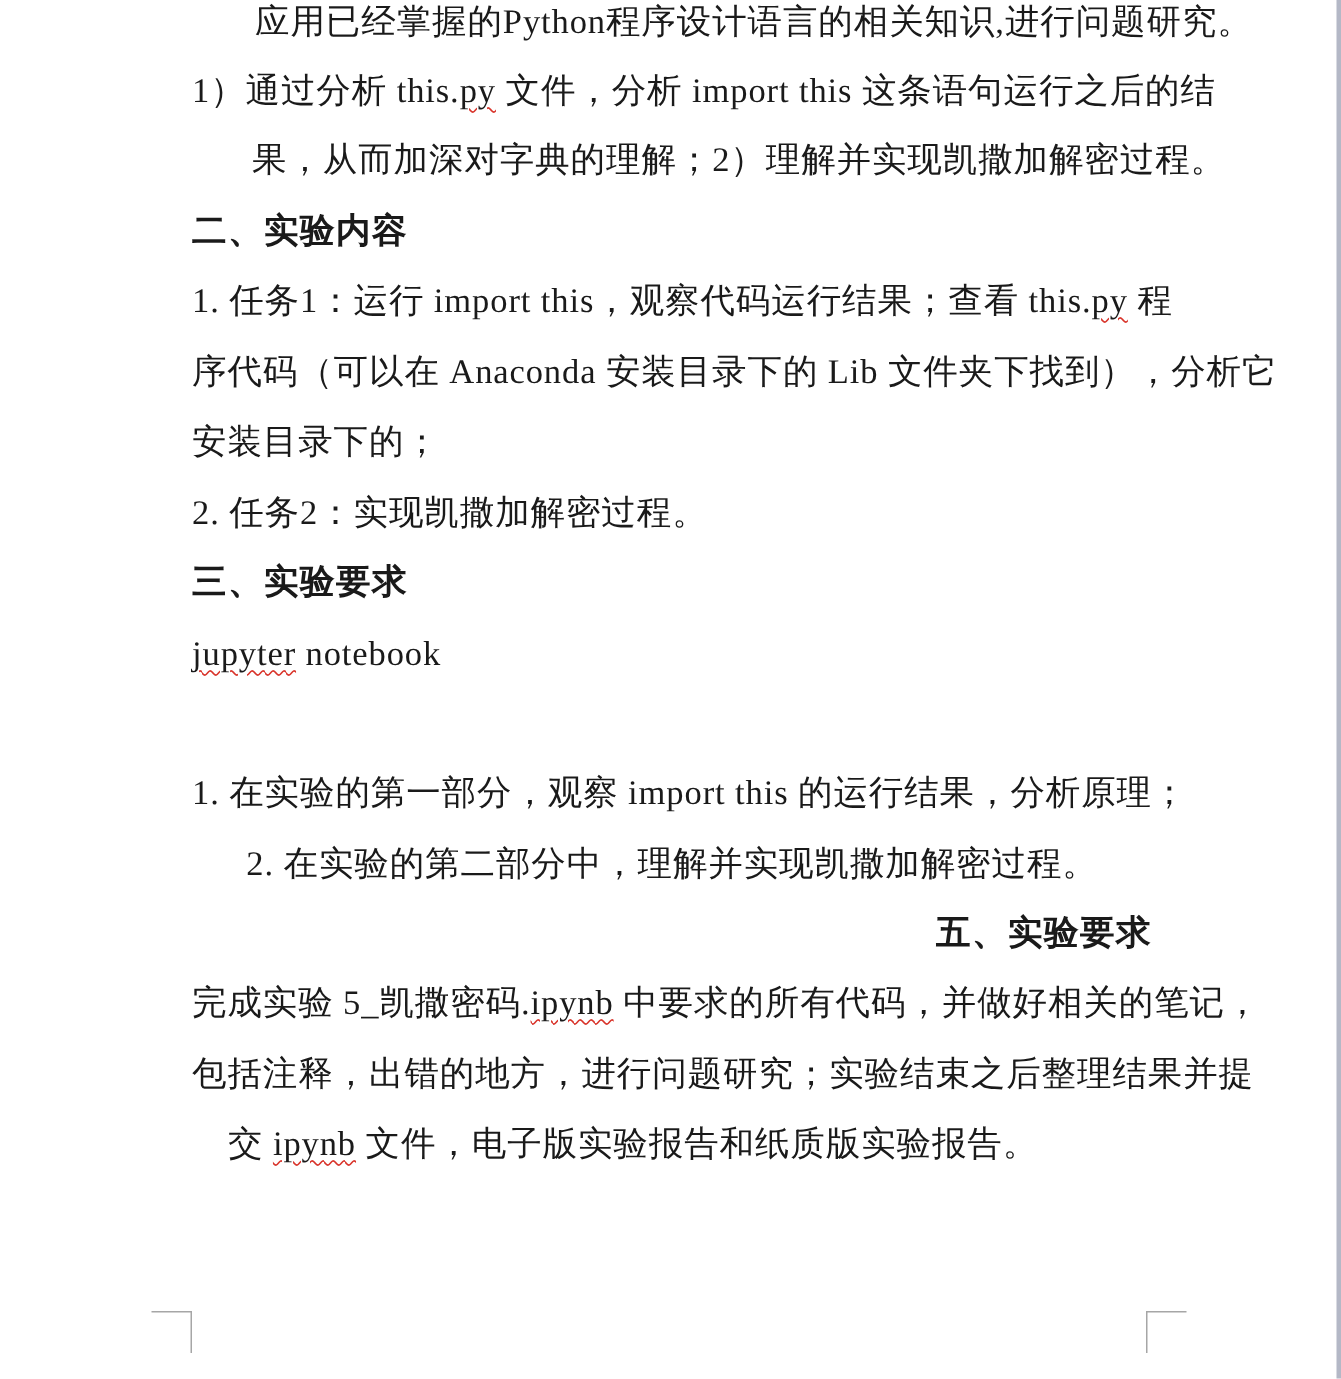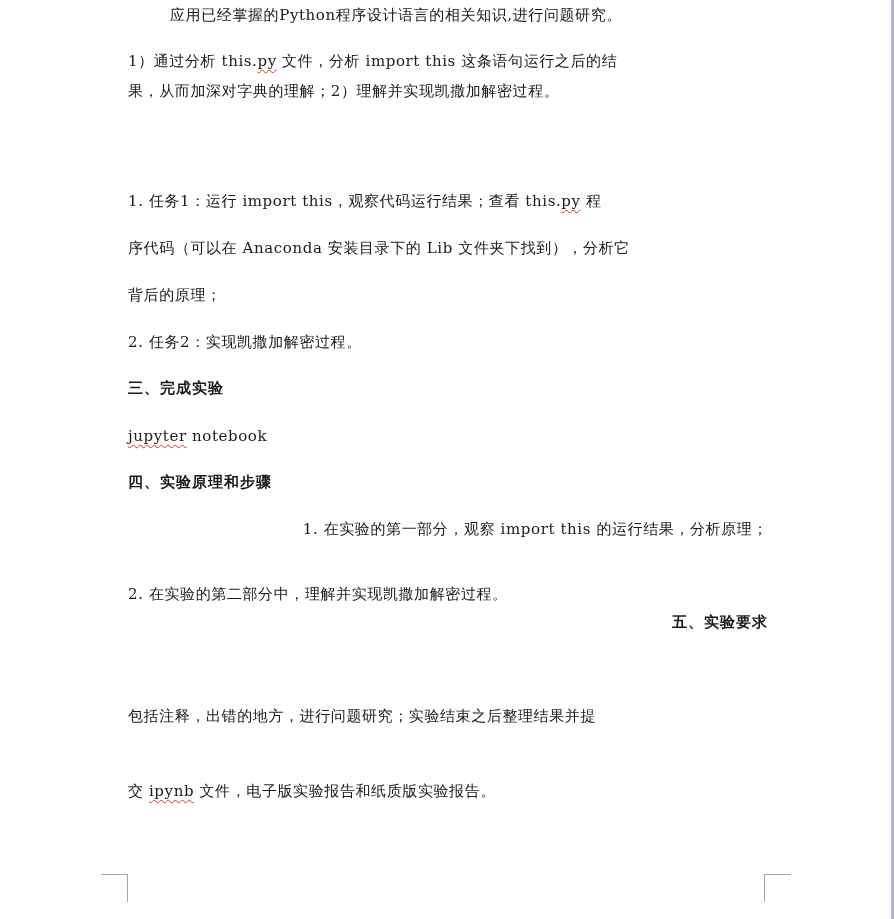--- a/index.html
+++ b/index.html
@@ -27,24 +27,25 @@
       right: 0; top: 0;
       width: 3px;
       height: 919px;
       background: #b4b8c6;
     }
     .line {
       position: absolute;
       left: 128px;
       width: 640px;
       height: 30px;
-      font-size: 15px;
+      font-size: 23px;
       line-height: 30px;
       white-space: nowrap;
       letter-spacing: 0.6px;
+      font-family: Liberation Serif, serif;
     }
     .line.indent { left: 170px; }
     .line.heading {
       font-weight: bold;
       letter-spacing: 1px;
     }
     .squiggle {
       text-decoration: underline wavy #d9342b;
       text-decoration-thickness: 1px;
       text-underline-offset: 3px;
@@ -71,41 +72,44 @@
 </head>
 <body>
 
 <div class="page">
 
   <div class="line indent" style="top:0px;">应用已经掌握的Python程序设计语言的相关知识,进行问题研究。</div>
 
   <div class="line" style="top:46px;">
     <span>1）通过分析 this.</span><span class="squiggle">py</span><span> 文件，分析 import this 这条语句运行之后的结</span>
   </div>
-  <div class="line" style="top:76px;">果，从而加深对字典的理解；2）理解并实现凯撒加解密过程。</div>
+  <div class="line" style="top:92px;margin-left:40px;">果，从而加深对字典的理解；2）理解并实现凯撒加解密过程。</div>
 
+  <div class="line heading" style="top:139px;">二、实验内容</div>
   <div class="line" style="top:186px;">
     <span>1. 任务1：运行 import  this，观察代码运行结果；查看 this.</span><span class="squiggle">py</span><span> 程</span>
   </div>
   <div class="line" style="top:233px;">序代码（可以在 Anaconda 安装目录下的 Lib 文件夹下找到），分析它</div>
-  <div class="line" style="top:280px;">背后的原理；</div>
+  <div class="line" style="top:280px;">安装目录下的；</div>
   <div class="line" style="top:327px;">2. 任务2：实现凯撒加解密过程。</div>
 
-  <div class="line heading" style="top:373px;">三、完成实验</div>
+  <div class="line heading" style="top:373px;">三、实验要求</div>
   <div class="line" style="top:421px;">
     <span class="squiggle">jupyter</span><span> notebook</span>
   </div>
 
-  <div class="line heading" style="top:467px;">四、实验原理和步骤</div>
   <div class="line" style="top:514px;text-align:right;">1. 在实验的第一部分，观察 import  this 的运行结果，分析原理；</div>
-  <div class="line" style="top:579px;">2. 在实验的第二部分中，理解并实现凯撒加解密过程。</div>
+  <div class="line" style="top:561px;text-align:center;">2. 在实验的第二部分中，理解并实现凯撒加解密过程。</div>
 
   <div class="line heading" style="top:607px;text-align:right;">五、实验要求</div>
+  <div class="line" style="top:654px;">
+    <span>完成实验 5_凯撒密码.</span><span class="squiggle">ipynb</span><span> 中要求的所有代码，并做好相关的笔记，</span>
+  </div>
   <div class="line" style="top:701px;">包括注释，出错的地方，进行问题研究；实验结束之后整理结果并提</div>
-  <div class="line" style="top:776px;">
+  <div class="line" style="top:748px;margin-left:24px;">
     <span>交 </span><span class="squiggle">ipynb</span><span> 文件，电子版实验报告和纸质版实验报告。</span>
   </div>
 
   <div class="corner bl"></div>
   <div class="corner br"></div>
 </div>
 
 <div class="right-strip"></div>
 
 </body></html>

